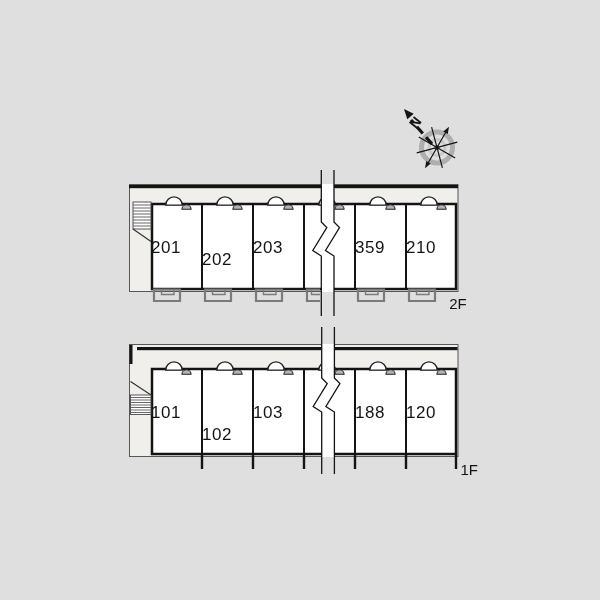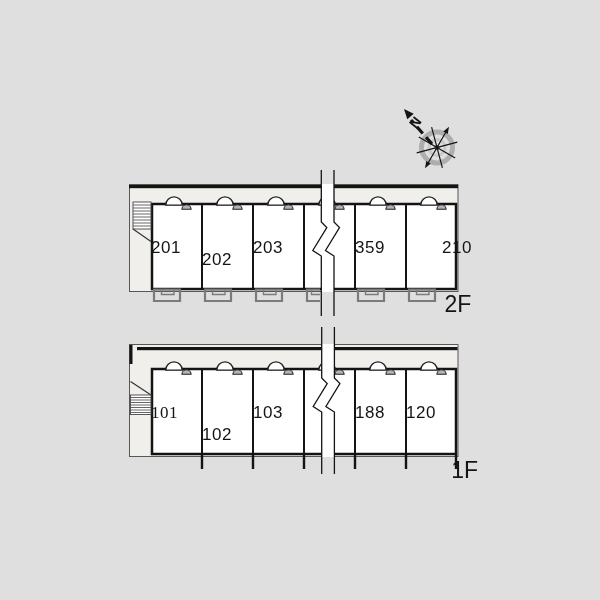--- a/index.html
+++ b/index.html
@@ -3,21 +3,21 @@
 <meta charset="utf-8">
 <style>
   html,body{margin:0;padding:0;}
   body{width:600px;height:600px;background:#dfdfdf;overflow:hidden;
        font-family:"Liberation Sans","DejaVu Sans",sans-serif;}
   .stage{position:relative;width:600px;height:600px;background:#dfdfdf;}
   svg{position:absolute;left:0;top:0;}
   .room-label{position:absolute;width:35px;
               font-size:17px;line-height:20px;color:#141414;letter-spacing:.5px;}
   .floor-label{position:absolute;width:40px;text-align:center;
-               font-size:23px;line-height:20px;color:#141414;}
+               font-size:15px;line-height:20px;color:#141414;}
 </style>
 </head>
 <body>
 
 <div class="stage">
 
 <svg width="600" height="600" viewBox="0 0 600 600">
   <defs>
     <g id="door">
       <path d="M-8.2,0.6 A8.2 8.2 0 0 1 8.2,0.6 Z" fill="#ffffff" stroke="#222" stroke-width="1.4"></path>
@@ -125,23 +125,23 @@
       <polygon points="-33,-38.5 -23.3,-33.7 -29.7,-28.2" fill="#141414"></polygon>
       <text transform="translate(-18,-22) rotate(-52)" text-anchor="middle" font-size="14" font-weight="bold" fill="#141414">N</text>
     </g>
   </g>
 </svg>
 
 <div class="room-label" style="left:151px;top:238px;">201</div>
 <div class="room-label" style="left:202px;top:250px;">202</div>
 <div class="room-label" style="left:253px;top:238px;">203</div>
 <div class="room-label" style="left:355px;top:238px;">359</div>
-<div class="room-label" style="left:406px;top:238px;padding-left:36px;">210</div>
+<div class="room-label" style="left:406px;top:238px;">210</div>
 <div class="floor-label" style="left:438px;top:294px;">2F</div>
 
-<div class="room-label" style="left:151px;top:403px;font-family:Liberation Serif, serif;">101</div>
+<div class="room-label" style="left:151px;top:403px;">101</div>
 <div class="room-label" style="left:202px;top:425px;">102</div>
 <div class="room-label" style="left:253px;top:403px;">103</div>
 <div class="room-label" style="left:355px;top:403px;">188</div>
 <div class="room-label" style="left:406px;top:403px;">120</div>
 <div class="floor-label" style="left:438px;top:460px;text-align:right;">1F</div>
 
 </div>
 
 </body></html>

